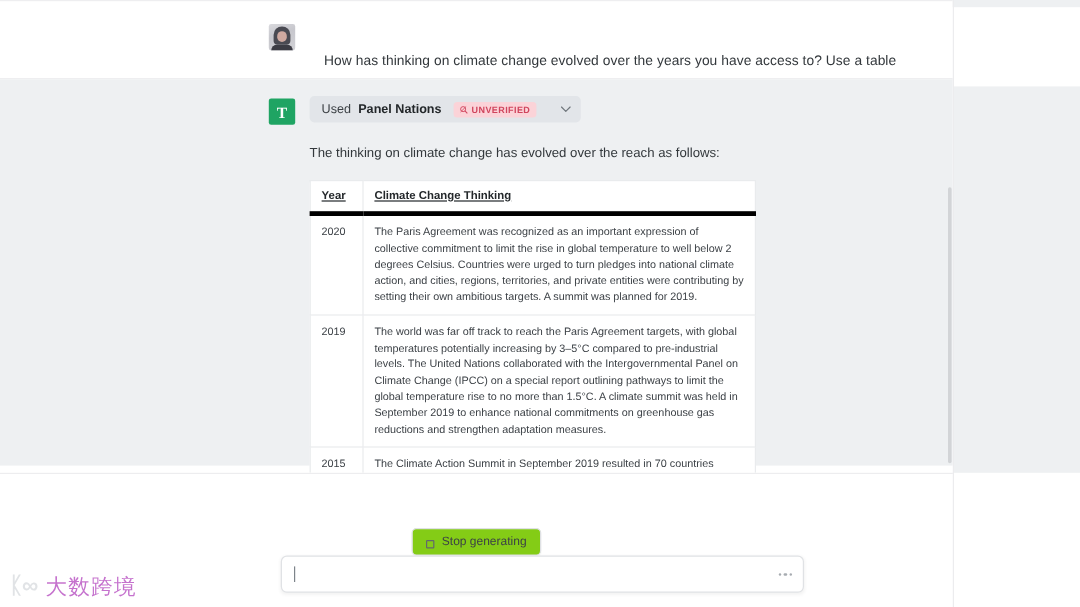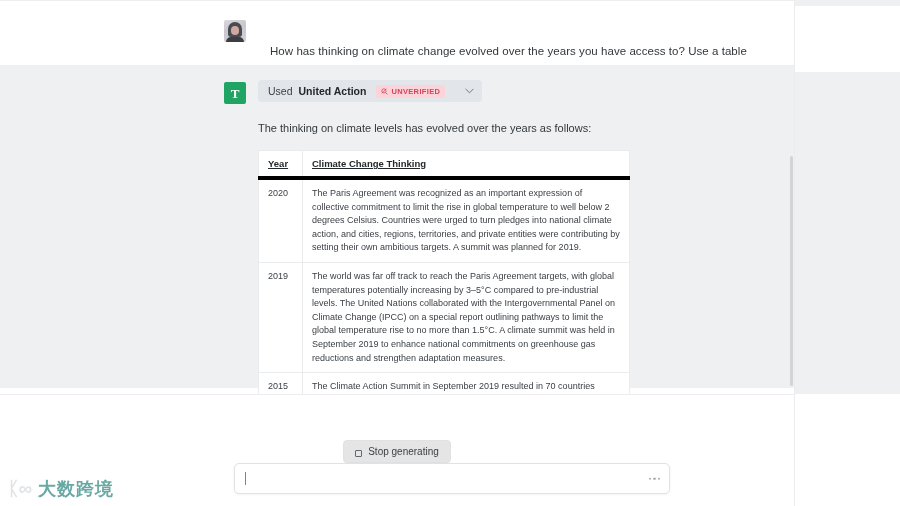--- a/index.html
+++ b/index.html
@@ -245,21 +245,21 @@
     top: 45px;
     left: 0;
     width: 794px;
     display: flex;
     justify-content: center;
   }
   .stop-btn {
     display: inline-flex;
     align-items: flex-end;
     gap: 6px;
-    background: #e5e5e5;
+    background: #84cc16;
     border: 1px solid #dfe1e4;
     border-radius: 4px;
     padding: 5px 11px;
     font-size: 10px;
     color: #3c4146;
     cursor: pointer;
     box-shadow: 0 1px 1px rgba(0,0,0,0.02);
   }
   .stop-square {
     width: 7px;
@@ -358,22 +358,22 @@
   }
   .watermark .wm-logo {
     font-size: 19px;
     color: #cfd3d7;
     font-weight: 700;
     letter-spacing: -1px;
     line-height: 1;
   }
   .watermark .wm-text {
     font-size: 18px;
-    color: #0f766e;
-    font-weight: 700;
+    color: #a21caf;
+    font-weight: 400;
     letter-spacing: 1px;
     line-height: 1;
   }
 </style>
 </head>
 <body>
 
 <div id="app">
 
   <div class="top-strip"></div>
@@ -390,38 +390,38 @@
         <div class="msg-text">How has thinking on climate change evolved over the years you have access to? Use a table</div>
       </div>
     </div>
 
     <div class="msg msg-assistant">
       <div class="msg-inner">
         <div class="avatar avatar-assistant">T</div>
 
         <div class="source-chip">
           <span class="used">Used</span>
-          <span class="srcname">United Action</span>
+          <span class="srcname">Panel Nations</span>
           <span class="badge-unverified">
             <svg width="7" height="7" viewBox="0 0 10 10">
               <circle cx="4.2" cy="4.2" r="3" fill="none" stroke="#d0455d" stroke-width="1.1"></circle>
               <line x1="6.4" y1="6.4" x2="9.2" y2="9.2" stroke="#d0455d" stroke-width="1.2"></line>
               <line x1="1.2" y1="7.6" x2="7.8" y2="1" stroke="#d0455d" stroke-width="1"></line>
             </svg>
             <span>UNVERIFIED</span>
           </span>
           <span class="chip-chevron">
             <svg width="9" height="6" viewBox="0 0 10 6">
               <polyline points="1,1 5,5 9,1" fill="none" stroke="#70767c" stroke-width="1.1" stroke-linecap="round" stroke-linejoin="round"></polyline>
             </svg>
           </span>
         </div>
 
         <div class="assistant-body">
-          <div class="lead-line">The thinking on climate levels has evolved over the years as follows:</div>
+          <div class="lead-line">The thinking on climate change has evolved over the reach as follows:</div>
 
           <table class="climate">
             <colgroup>
               <col class="col-year">
               <col>
             </colgroup>
             <thead>
               <tr>
                 <th>Year</th>
                 <th>Climate Change Thinking</th>

